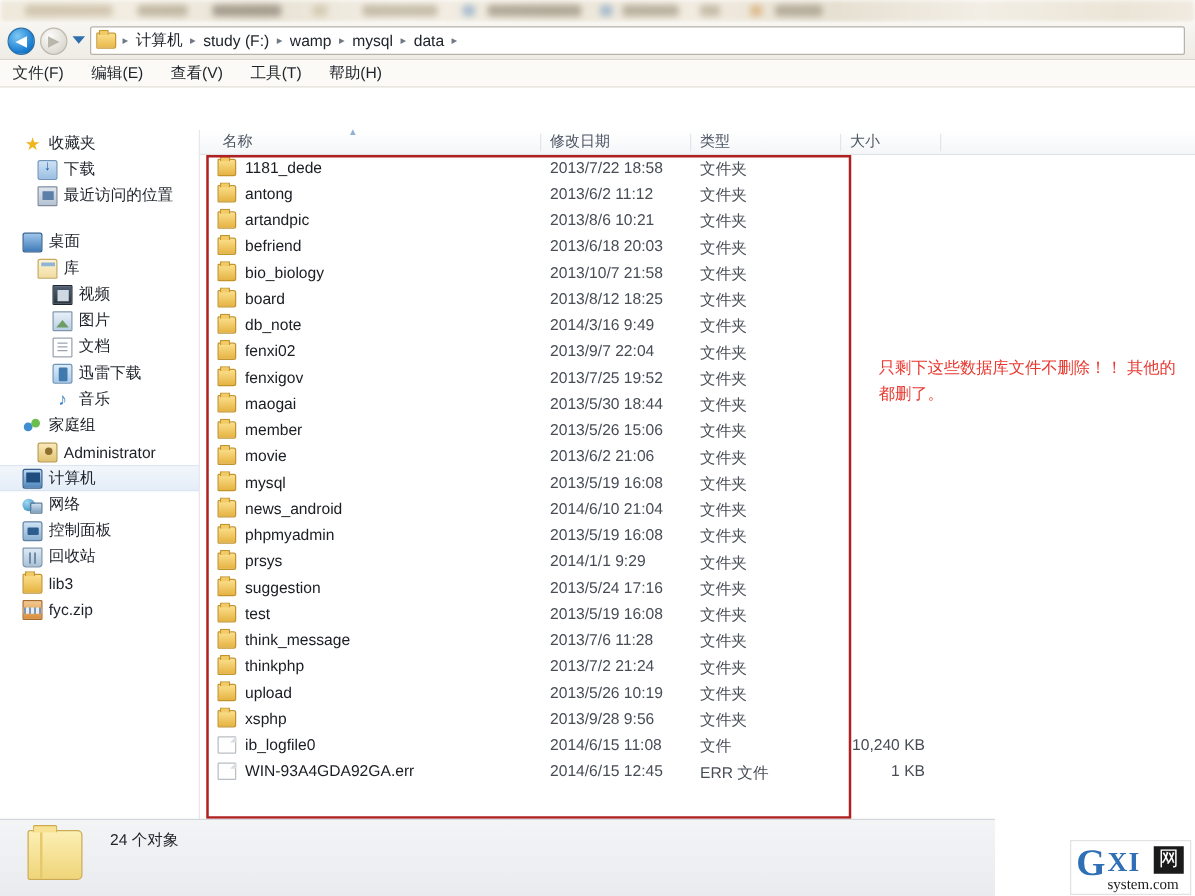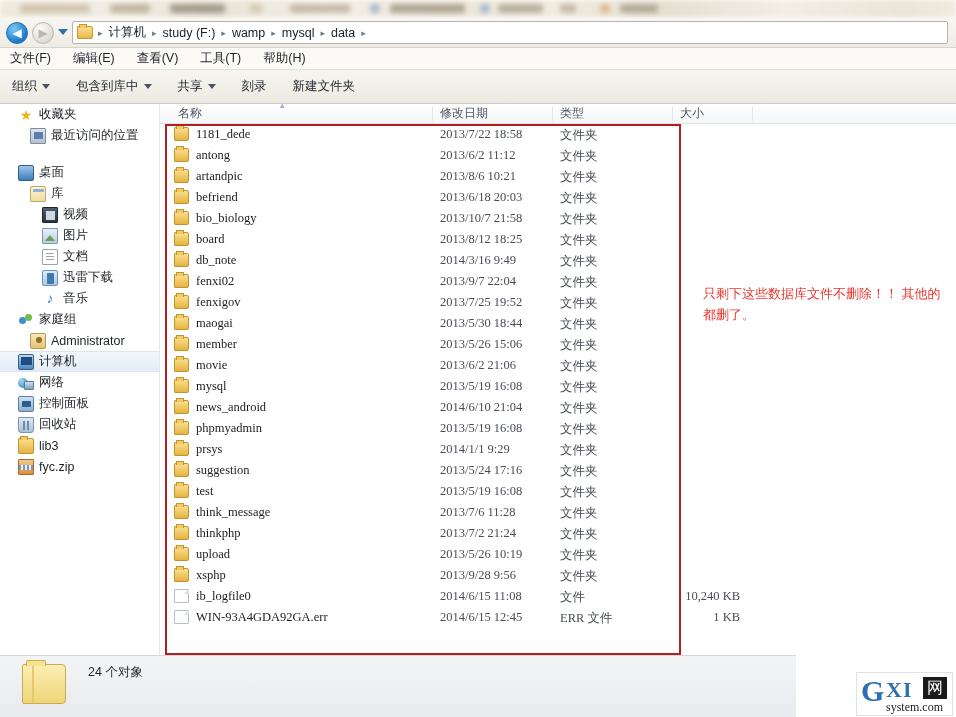--- a/index.html
+++ b/index.html
@@ -141,21 +141,21 @@
   .col-head {
     position:absolute; left:0; top:0; width:796px; height:20px;
     background: linear-gradient(#ffffff,#f4f6f8); border-bottom:1px solid #dfe3e8;
     display:flex; align-items:center;
   }
   .col-head .ch { font-size:12px; color:#4b5563; position:absolute; white-space:nowrap; }
   .ch-div { position:absolute; top:3px; width:1px; height:14px; background:#e2e6ea; }
   .sortmark { position:absolute; left:120px; top:-4px; font-size:9px; color:#8fb2d6; }
 
   .rows { position:absolute; left:0; top:20px; width:796px; }
-  .frow { height:21px; position:relative; font-size:12.5px; color:#1a1d22;font-family:Liberation Serif, serif; }
+  .frow { height:21px; position:relative; font-size:12.5px; color:#1a1d22; }
   .f-ico { position:absolute; left:14px; top:3px; width:15px; height:14px; }
   .f-folder { background:linear-gradient(#fbe08d,#e6b342); border:1px solid #c2942c; border-radius:1px 2px 2px 1px; }
   .f-folder:after{content:""; position:absolute;left:1px;top:-3px;width:6px;height:3px;
     background:#f2cb68; border:1px solid #c2942c; border-bottom:none; border-radius:1px 1px 0 0;}
   .f-file { background:#fefefe; border:1px solid #b9bdc4; border-radius:1px; }
   .f-file:after{content:""; position:absolute; right:-1px; top:-1px; width:0;height:0;
     border-left:5px solid transparent; border-bottom:5px solid #d9dce1;}
   .f-name { position:absolute; left:36px; top:3px; white-space:nowrap; }
   .f-date { position:absolute; left:280px; top:3px; color:#474c55; white-space:nowrap; }
   .f-type { position:absolute; left:400px; top:3px; color:#474c55; white-space:nowrap; }
@@ -248,45 +248,29 @@
   </div>
 
   <div class="menubar">
     <span class="menu-item">文件(F)</span>
     <span class="menu-item">编辑(E)</span>
     <span class="menu-item">查看(V)</span>
     <span class="menu-item">工具(T)</span>
     <span class="menu-item">帮助(H)</span>
   </div>
 
-  <div class="toolbar">
-    <span class="tb-item">
-      <span>组织</span>
-      <span class="tb-caret"></span>
-    </span>
-    <span class="tb-item">
-      <span>包含到库中</span>
-      <span class="tb-caret"></span>
-    </span>
-    <span class="tb-item">
-      <span>共享</span>
-      <span class="tb-caret"></span>
-    </span>
-    <span class="tb-item">
-      <span>刻录</span>
-    </span>
-    <span class="tb-item">
-      <span>新建文件夹</span>
-    </span>
-  </div>
 
   <div class="sidebar" id="sidebar">
       <div class="nav-row ind0">
         <span class="nav-icon ic-star">★</span>
         <span>收藏夹</span>
+      </div>
+      <div class="nav-row ind1">
+        <span class="nav-icon ic-dl"></span>
+        <span>下载</span>
       </div>
       <div class="nav-row ind1">
         <span class="nav-icon ic-recent"></span>
         <span>最近访问的位置</span>
       </div>
       <div class="spacer"></div>
       <div class="nav-row ind0">
         <span class="nav-icon ic-desktop"></span>
         <span>桌面</span>
       </div>

